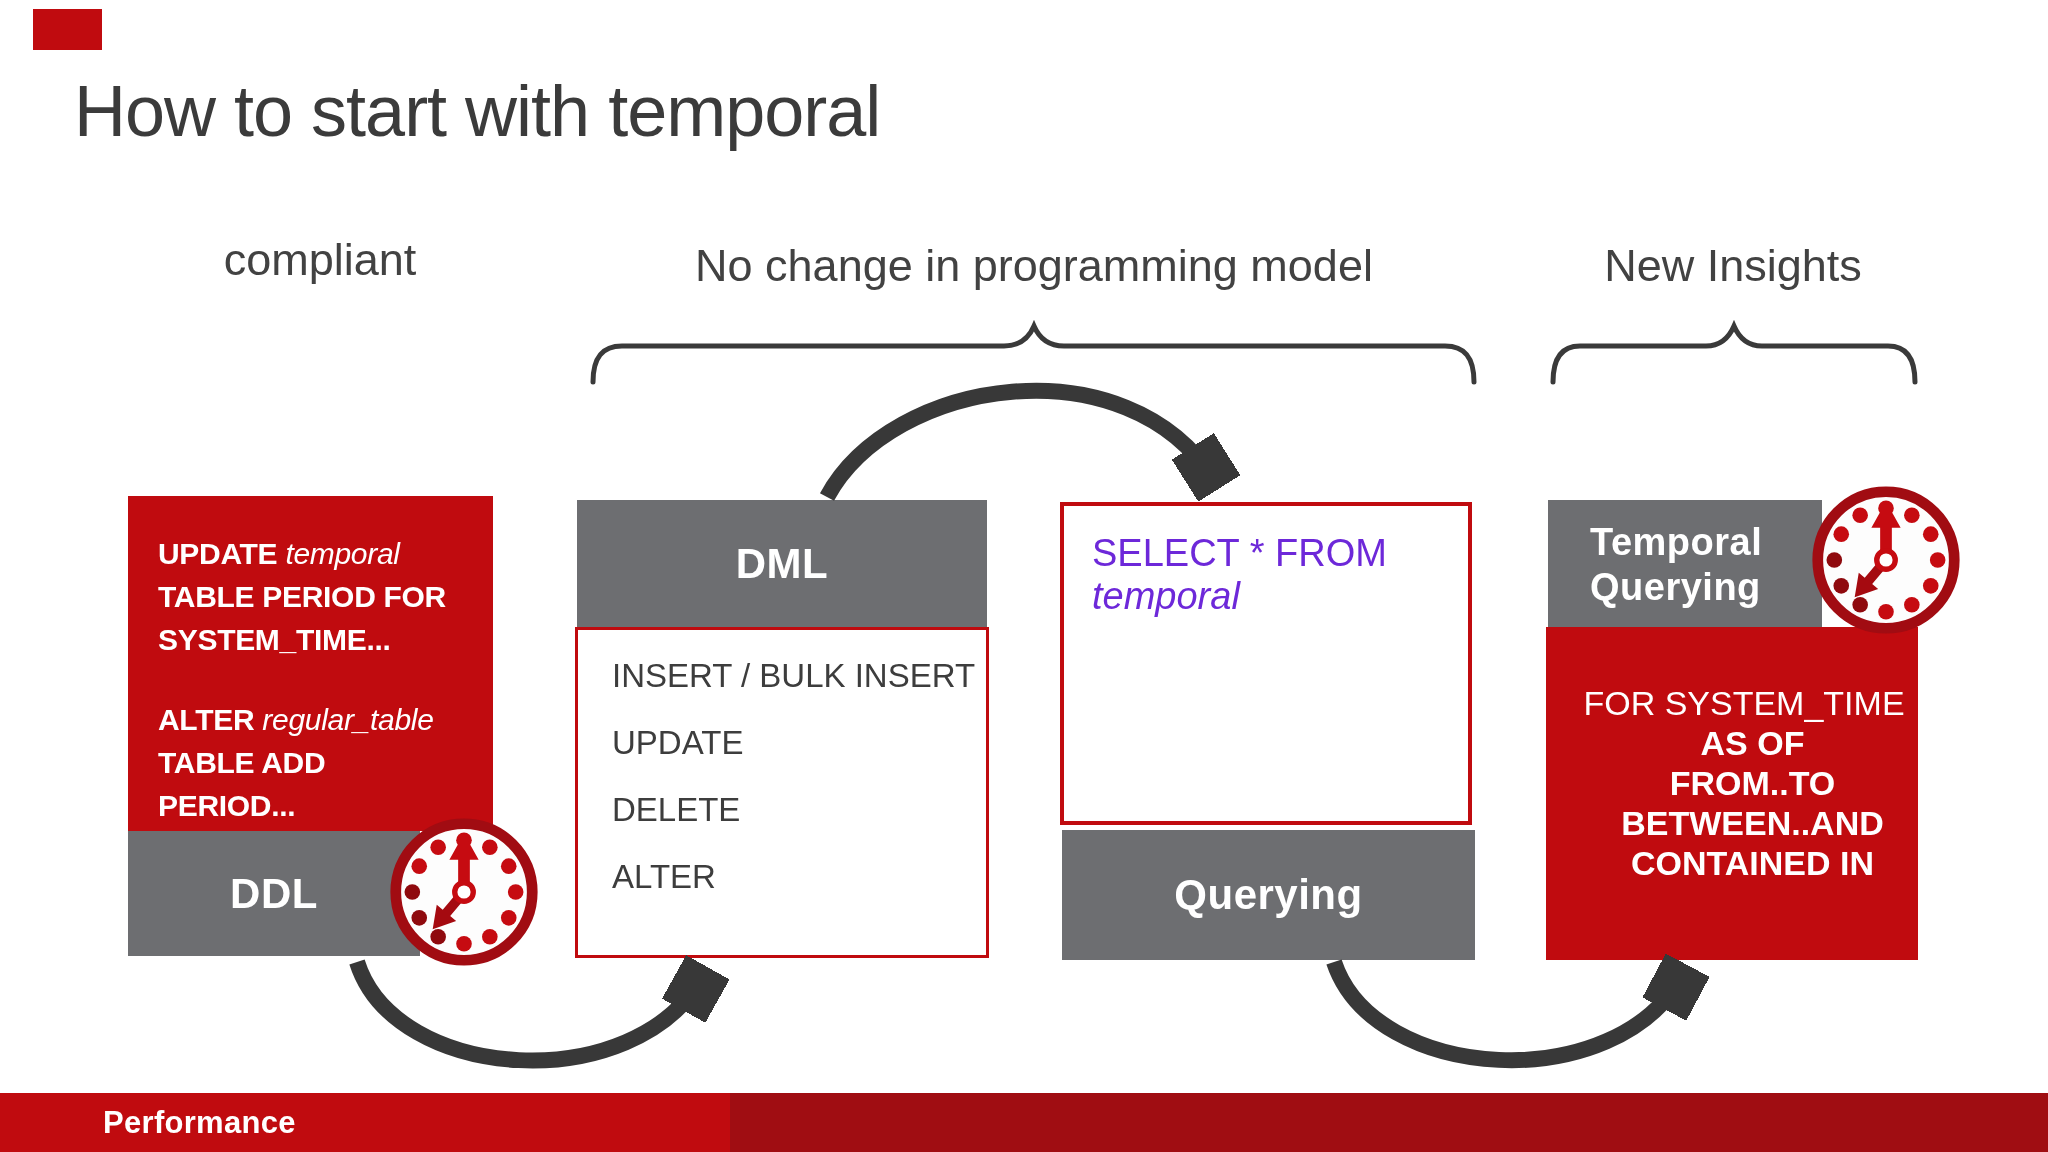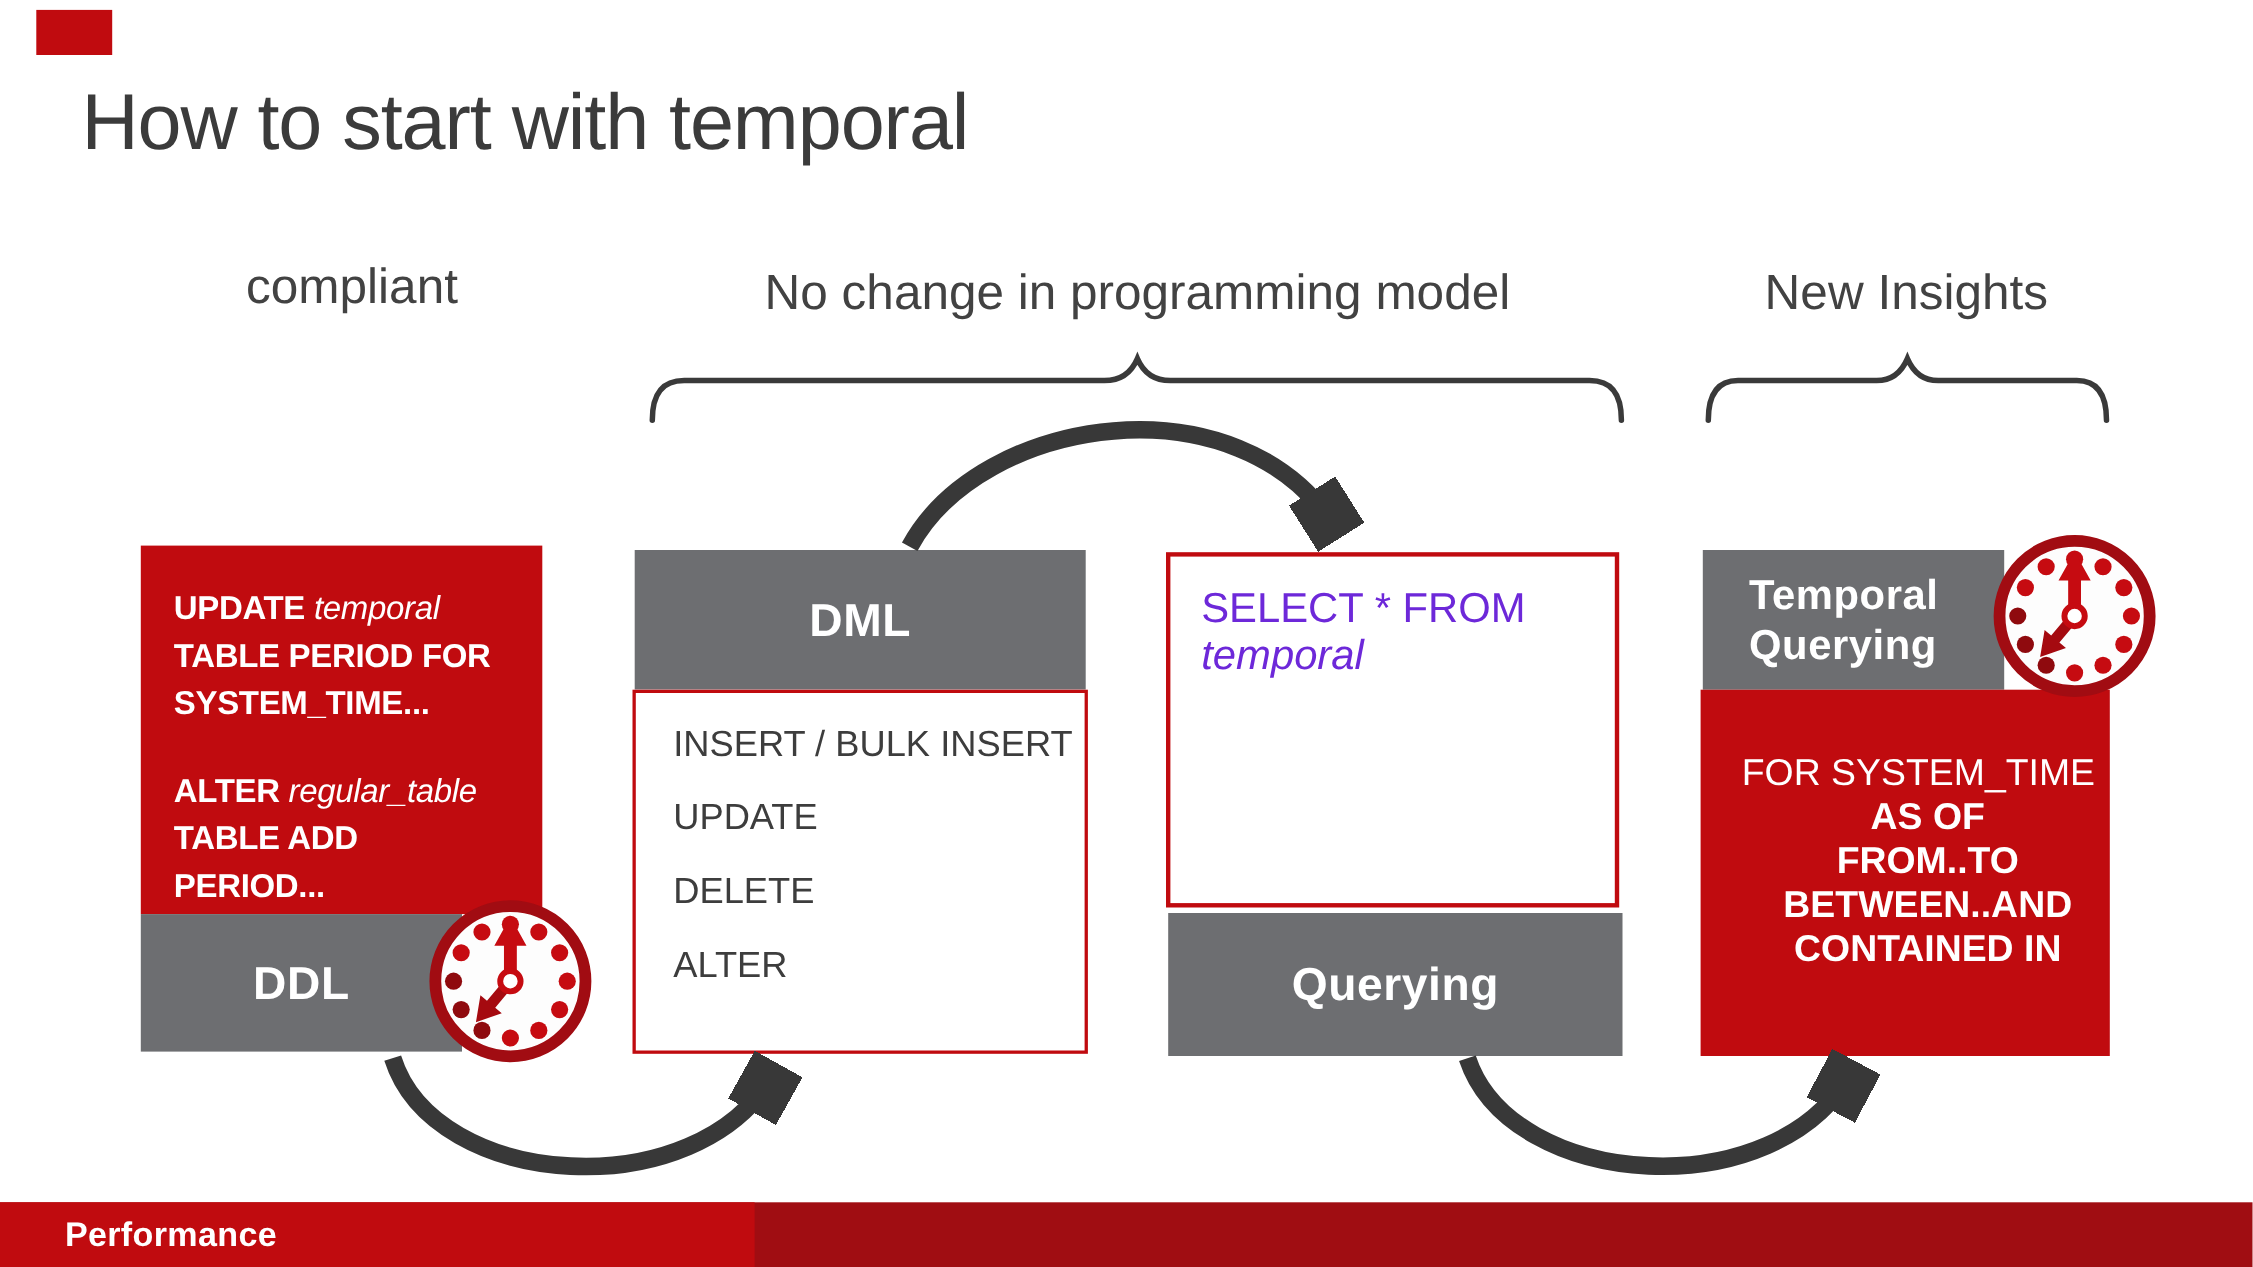--- a/index.html
+++ b/index.html
@@ -49,21 +49,21 @@
   .tq-header{left:1548px;top:500px;width:274px;height:127px;box-sizing:border-box;
     display:block;padding:20px 0 0 42px;}
   .tq-header .bar-label{font-size:38px;line-height:45px;display:block;text-align:left;}
   .tq-body{left:1546px;top:627px;width:372px;height:333px;box-sizing:border-box;padding:56px 10px 0 34px;text-align:center;}
   .tq-intro{font-size:34px;line-height:40px;font-weight:400;}
   .tq-option{font-size:34px;line-height:40px;font-weight:700;padding-left:17px;}
 
   
   .footer-bar{left:0;top:1093px;width:2048px;height:59px;background:#a00d12;}
   .footer-bright{position:absolute;left:0;top:0;width:686px;height:59px;background:#c00b0f;
-    display:flex;align-items:center;}
+    display:flex;align-items:center;padding-left:44px;}
   .footer-label{color:#fff;font-size:31px;font-weight:700;margin-left:59px;letter-spacing:0.3px;}
 
   .arrow path{fill:none;stroke:#383838;stroke-width:16;}
 </style>
 </head>
 <body>
 
 <div class="stage">
 
   <div class="abs corner-accent"></div>

